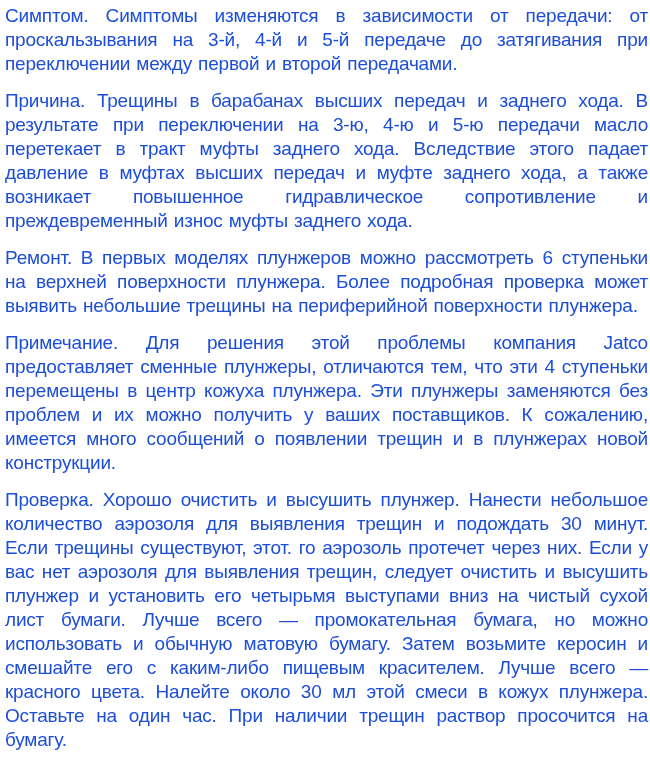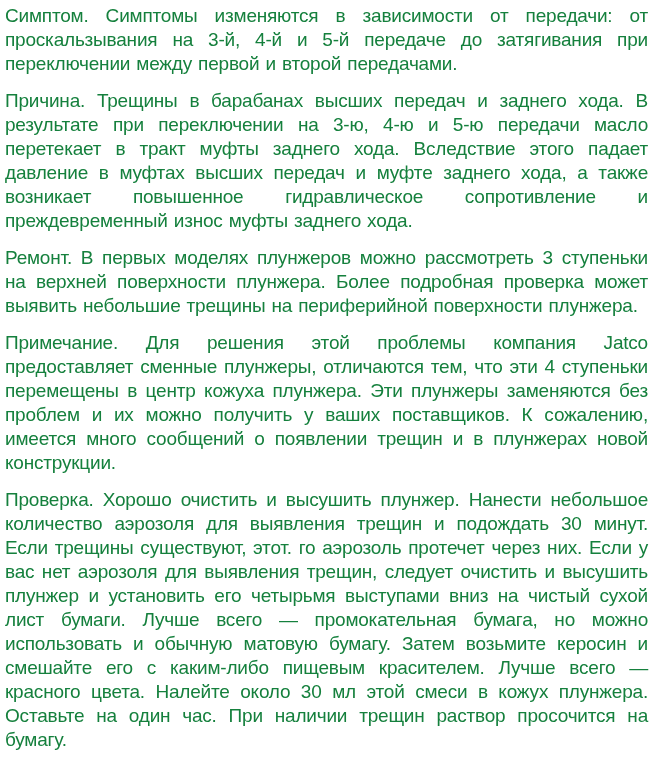--- a/index.html
+++ b/index.html
@@ -13,33 +13,33 @@
     box-sizing: border-box;
     padding: 4px 2px 0 5px;
     background: #ffffff;
     overflow: hidden;
   }
   .doc-text p {
     margin: 0 0 13px 0;
     font-family: "Liberation Sans", "DejaVu Sans", sans-serif;
     font-size: 19px;
     line-height: 24px;
-    color: #15803d;
+    color: #1d4ed8;
     text-align: justify;
     letter-spacing: -0.2px;
     word-spacing: 1px;
   }
   .doc-text p:last-child {
     margin-bottom: 8px;
   }
 </style>
 </head>
 <body>
 
 <div class="page">
   <div class="doc-text">
     <p>Симптом. Симптомы изменяются в зависимости от передачи: от проскальзывания на 3-й, 4-й и 5-й передаче до затягивания при переключении между первой и второй передачами.</p>
     <p>Причина. Трещины в барабанах высших передач и заднего хода. В результате при переключении на 3-ю, 4-ю и 5-ю передачи масло перетекает в тракт муфты заднего хода. Вследствие этого падает давление в муфтах высших передач и муфте заднего хода, а также возникает повышенное гидравлическое сопротивление и преждевременный износ муфты заднего хода.</p>
-    <p>Ремонт. В первых моделях плунжеров можно рассмотреть 3 ступеньки на верхней поверхности плунжера. Более подробная проверка может выявить небольшие трещины на периферийной поверхности плунжера.</p>
+    <p>Ремонт. В первых моделях плунжеров можно рассмотреть 6 ступеньки на верхней поверхности плунжера. Более подробная проверка может выявить небольшие трещины на периферийной поверхности плунжера.</p>
     <p>Примечание. Для решения этой проблемы компания Jatco предоставляет сменные плунжеры, отличаются тем, что эти 4 ступеньки перемещены в центр кожуха плунжера. Эти плунжеры заменяются без проблем и их можно получить у ваших поставщиков. К сожалению, имеется много сообщений о появлении трещин и в плунжерах новой конструкции.</p>
     <p>Проверка. Хорошо очистить и высушить плунжер. Нанести небольшое количество аэрозоля для выявления трещин и подождать 30 минут. Если трещины существуют, этот. го аэрозоль протечет через них. Если у вас нет аэрозоля для выявления трещин, следует очистить и высушить плунжер и установить его четырьмя выступами вниз на чистый сухой лист бумаги. Лучше всего — промокательная бумага, но можно использовать и обычную матовую бумагу. Затем возьмите керосин и смешайте его с каким-либо пищевым красителем. Лучше всего — красного цвета. Налейте около 30 мл этой смеси в кожух плунжера. Оставьте на один час. При наличии трещин раствор просочится на бумагу.</p>
   </div>
 </div>
 
 </body></html>

